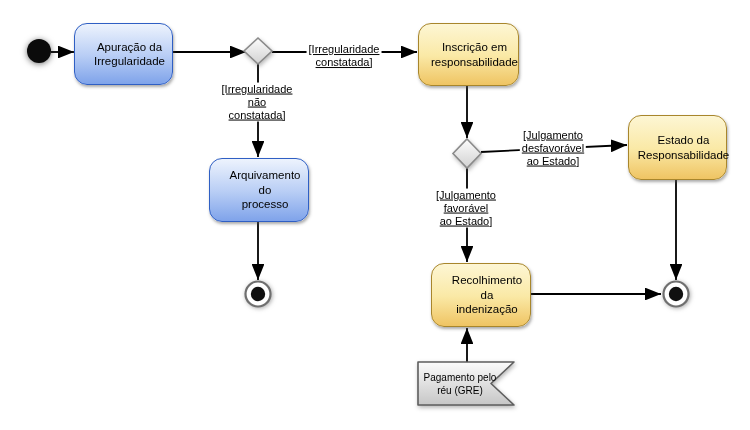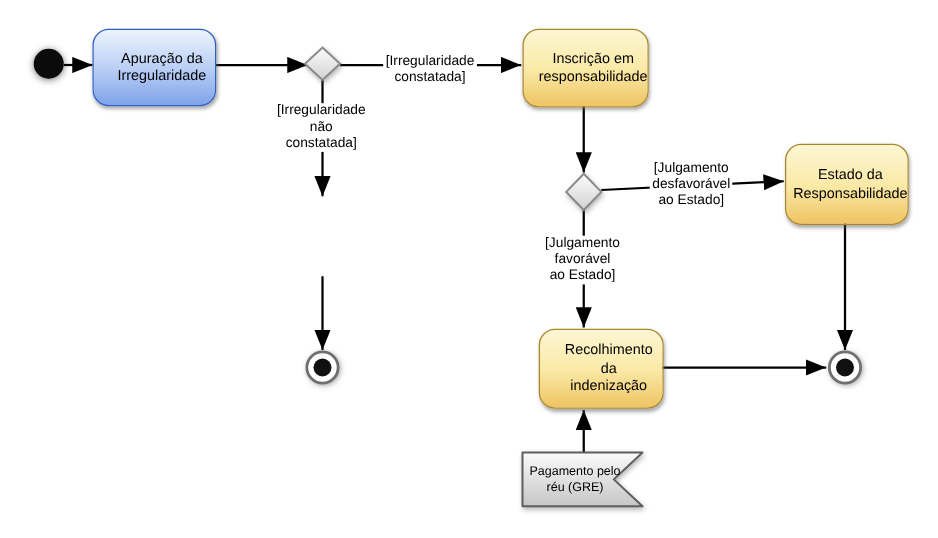--- a/index.html
+++ b/index.html
@@ -20,25 +20,24 @@
     box-shadow:1px 2px 3px rgba(90,90,90,.5);
   }
   .node span{white-space:pre-line;margin-left:12px;}
   .node.blue{
     border:1.6px solid var(--activity-blue-border,#2f5fc4);
     background:linear-gradient(180deg,var(--activity-blue-top,#edf3fd) 0%,#b9cef5 52%,var(--activity-blue-bottom,#7fa3ea) 100%);
   }
   .node.yellow{
     border:1.6px solid var(--activity-yellow-border,#a8862c);
     background:linear-gradient(180deg,var(--activity-yellow-top,#fdf6d4) 0%,#fae9a6 52%,var(--activity-yellow-bottom,#efc463) 100%);
-    justify-content:flex-end;
   }
   .edge-label{
     position:absolute;transform:translate(-50%,-50%);text-align:center;
-    font-size:11px;line-height:1.18;white-space:pre-line;background:#ffffff;padding:0 2px;
+    font-size:11px;line-height:1.18;white-space:pre-line;background:#ffffff;padding:0 2px;text-decoration:underline;
   }
   .signal-label{
     position:absolute;transform:translate(-50%,-50%);text-align:center;
     font-size:10px;line-height:1.3;white-space:pre-line;background:transparent;
   }
 </style>
 </head>
 <body>
 
 <div class="canvas">
@@ -90,20 +89,24 @@
   <div class="node blue" style="left:74px;top:23px;width:97px;height:60px">
     <span>Apuração da
 Irregularidade</span>
   </div>
 
   <div class="node yellow" style="left:418px;top:23px;width:99px;height:61px">
     <span>Inscrição em
 responsabilidade</span>
   </div>
 
+  <div class="node blue" style="left:209px;top:158px;width:98px;height:62px">
+    <span>Arquivamento do
+processo</span>
+  </div>
 
   <div class="node yellow" style="left:628px;top:115px;width:97px;height:63px">
     <span>Estado da
 Responsabilidade</span>
   </div>
 
   <div class="node yellow" style="left:431px;top:263px;width:98px;height:62px">
     <span>Recolhimento da
 indenização</span>
   </div>

